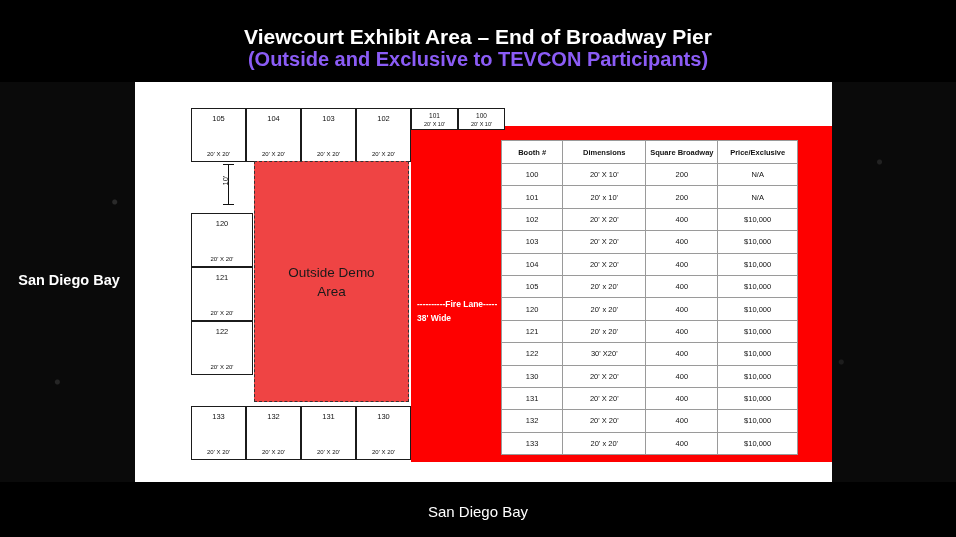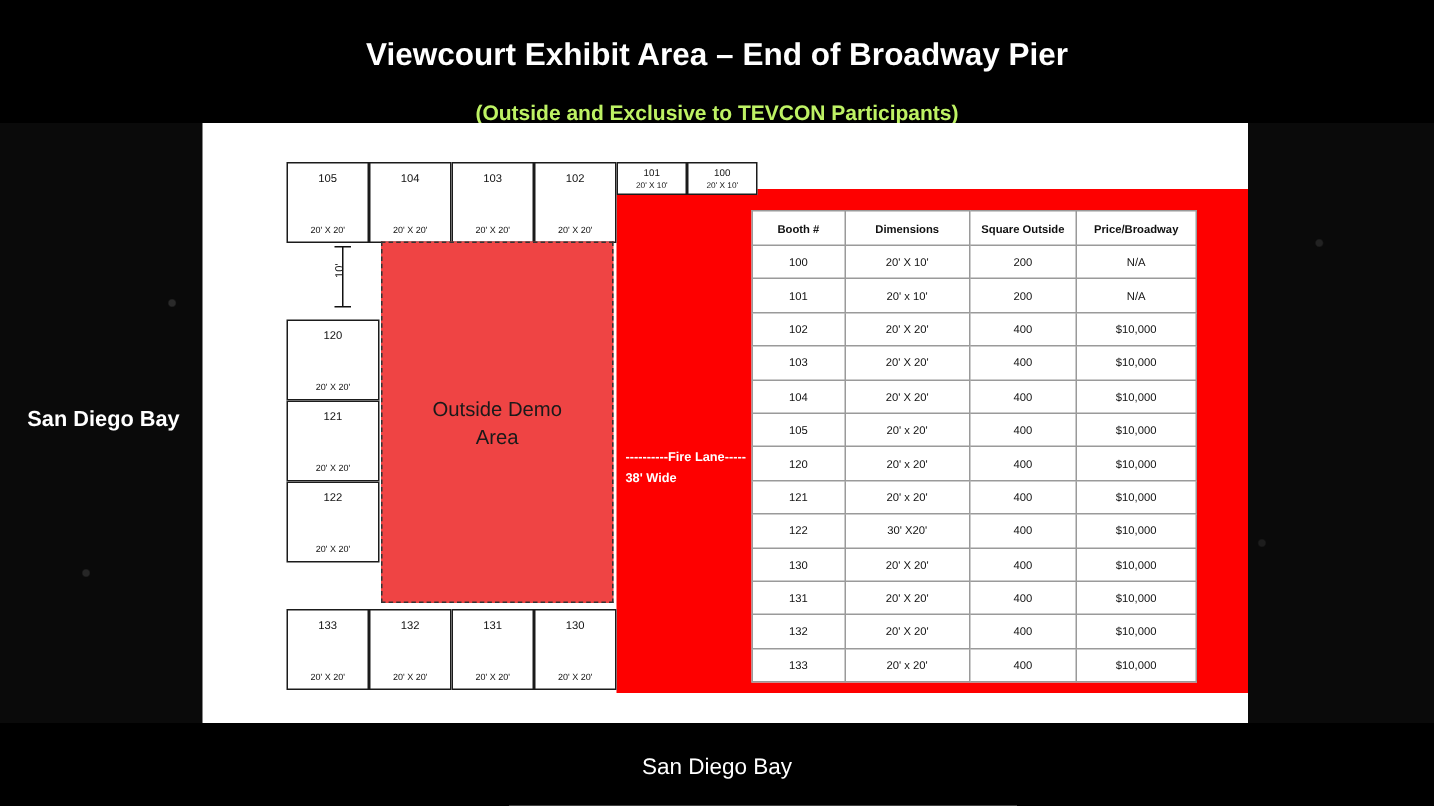--- a/index.html
+++ b/index.html
@@ -37,25 +37,25 @@
     color: #ffffff;
   }
   .title {
     font-size: 21px;
     font-weight: bold;
     color: #ffffff;
     line-height: 26px;
     margin-top: 16px;
   }
   .subtitle {
-    font-size: 14px;
-    font-weight: bold;
-    color: #bef264;
+    font-size: 20px;
+    font-weight: bold;
+    color: #8b5cf6;
     line-height: 18px;
-    margin-top: 16px;
+    margin-top: 0;
   }
 
   
   .map {
     position: absolute;
     left: 135px;
     top: 82px;
     width: 697px;
     height: 400px;
     background: #ffffff;
@@ -326,22 +326,22 @@
     <colgroup>
       <col class="c1">
         <col class="c2">
         <col class="c3">
         <col class="c4">
     </colgroup>
     <thead>
       <tr>
         <th>Booth #</th>
         <th>Dimensions</th>
-        <th>Square Outside</th>
-        <th>Price/Broadway</th>
+        <th>Square Broadway</th>
+        <th>Price/Exclusive</th>
       </tr>
     </thead>
     <tbody>
       <tr>
         <td>100</td>
         <td>20' X 10'</td>
         <td>200</td>
         <td>N/A</td>
       </tr>
       <tr>

